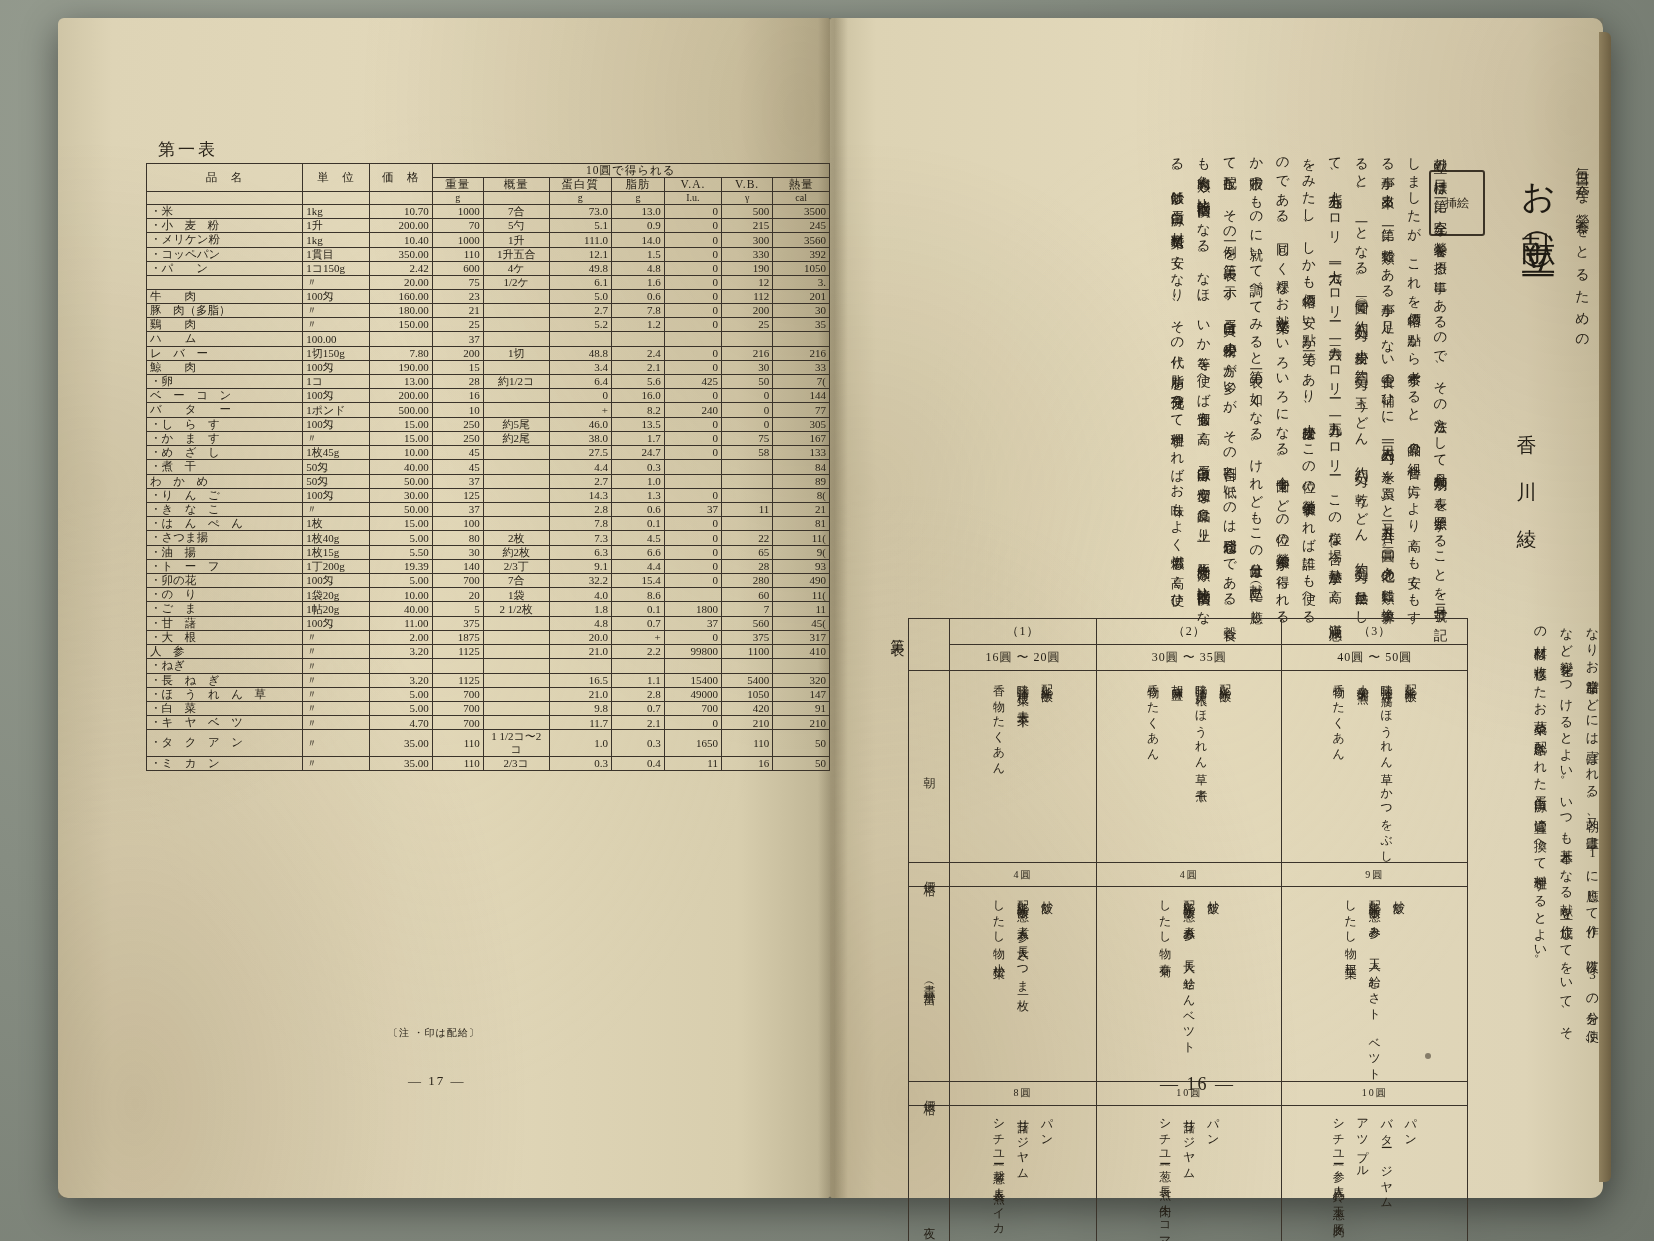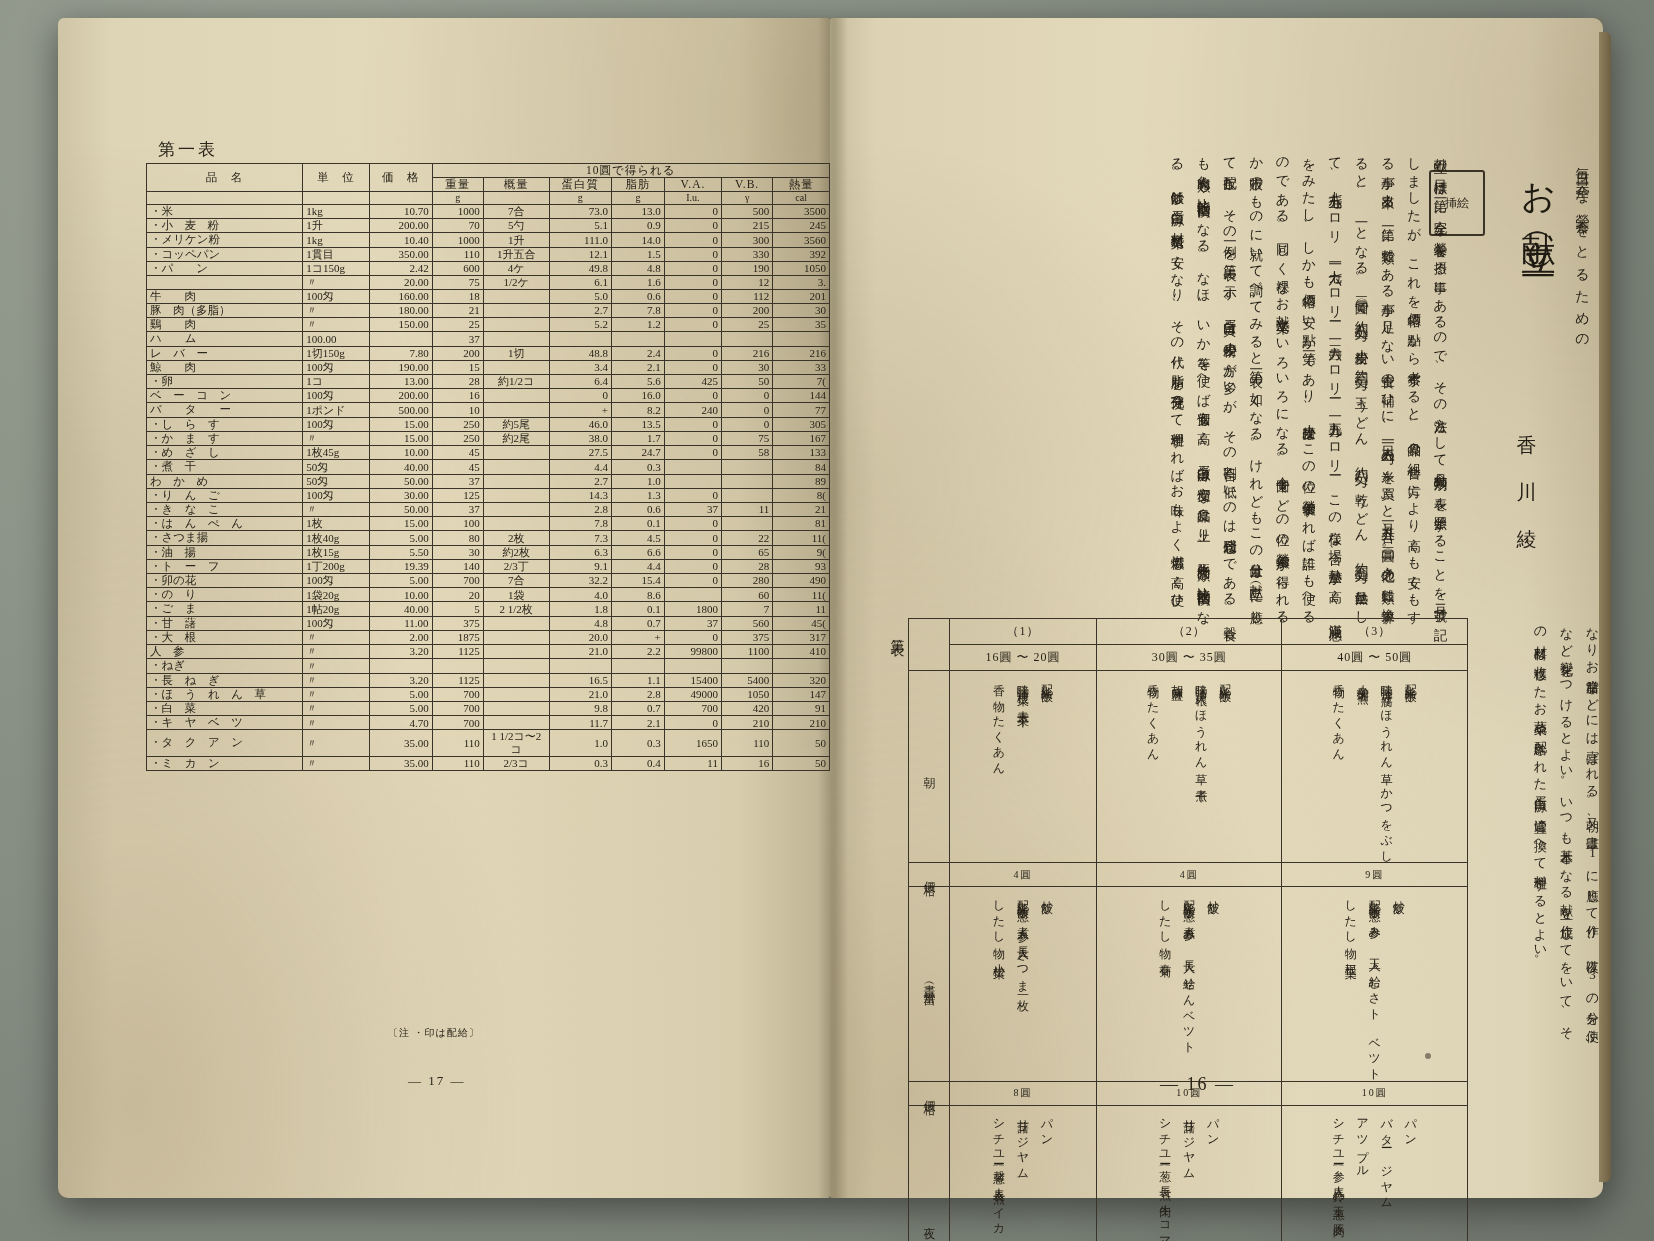--- a/index.html
+++ b/index.html
@@ -215,21 +215,21 @@
               <td class="cell-r">6.1</td>
               <td class="cell-r">1.6</td>
               <td class="cell-r">0</td>
               <td class="cell-r">12</td>
               <td class="cell-r">3.</td>
             </tr>
             <tr class="grp-top">
               <td class="namecol cell-l">牛　　肉</td>
               <td class="cell-l">100匁</td>
               <td class="cell-r">160.00</td>
-              <td class="cell-r">18</td>
+              <td class="cell-r">23</td>
               <td class="cell-c"></td>
               <td class="cell-r">5.0</td>
               <td class="cell-r">0.6</td>
               <td class="cell-r">0</td>
               <td class="cell-r">112</td>
               <td class="cell-r">201</td>
             </tr>
             <tr>
               <td class="namecol cell-l">豚　肉（多脂）</td>
               <td class="cell-l">〃</td>

